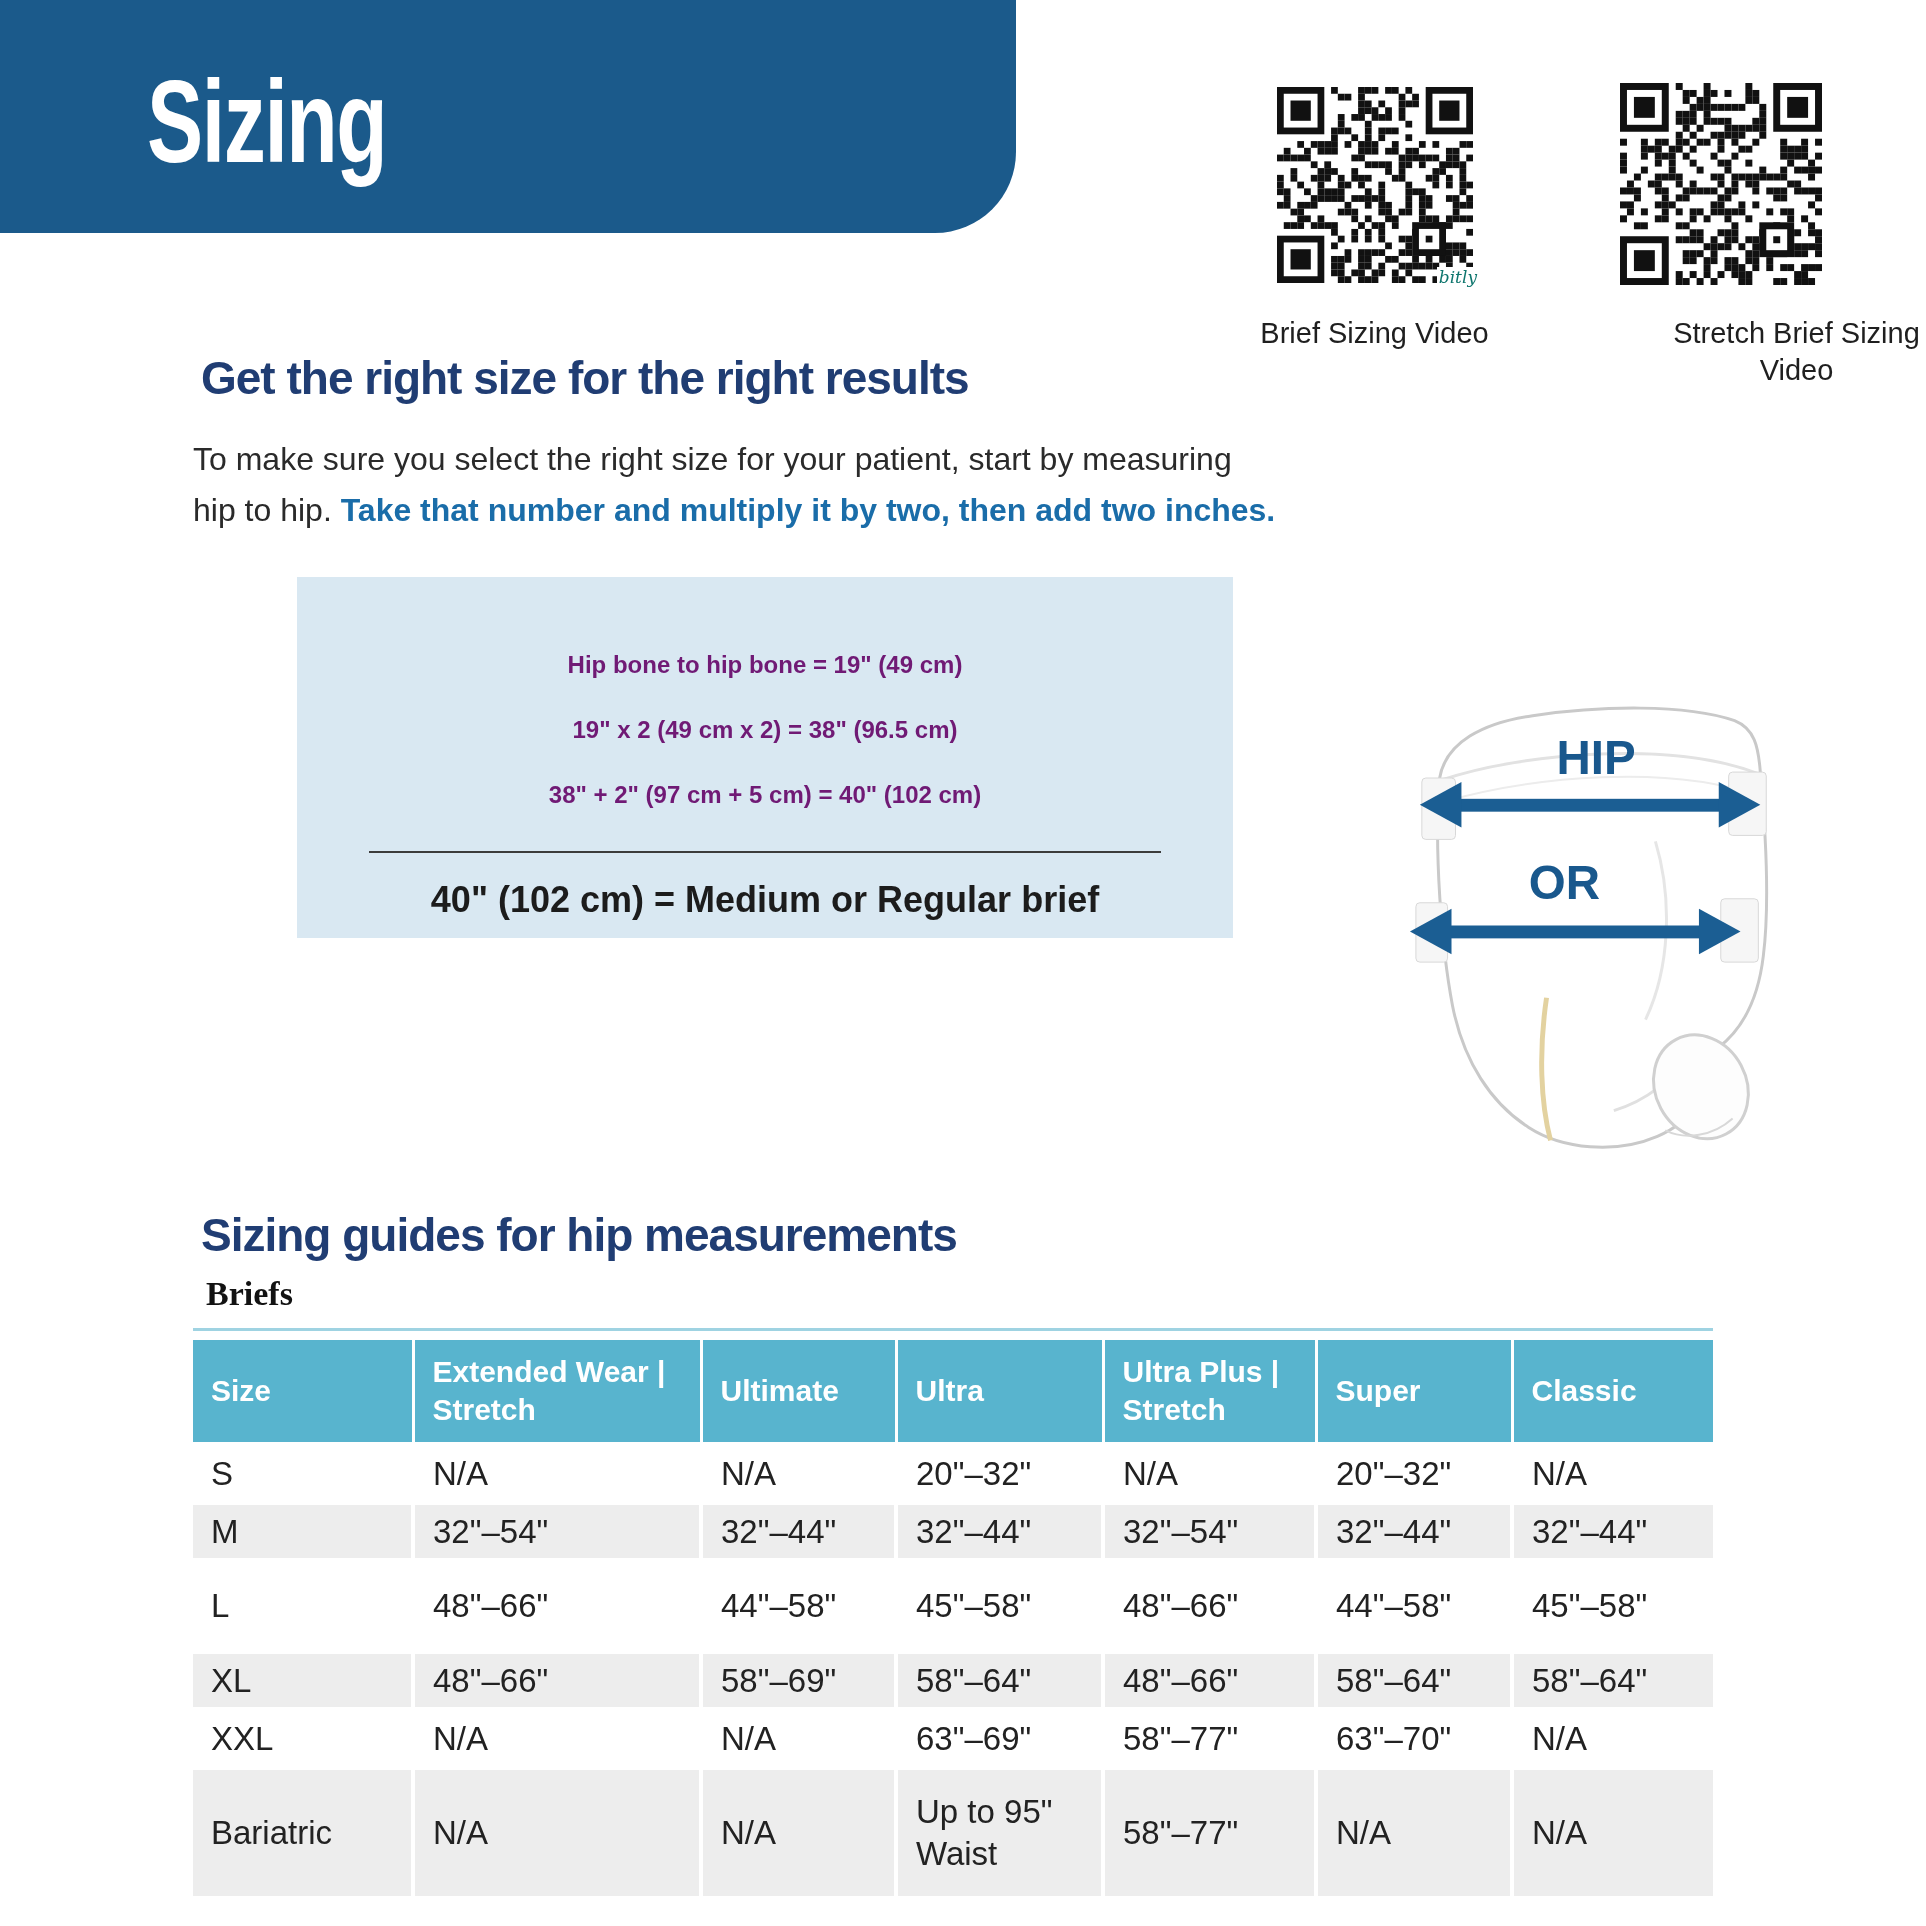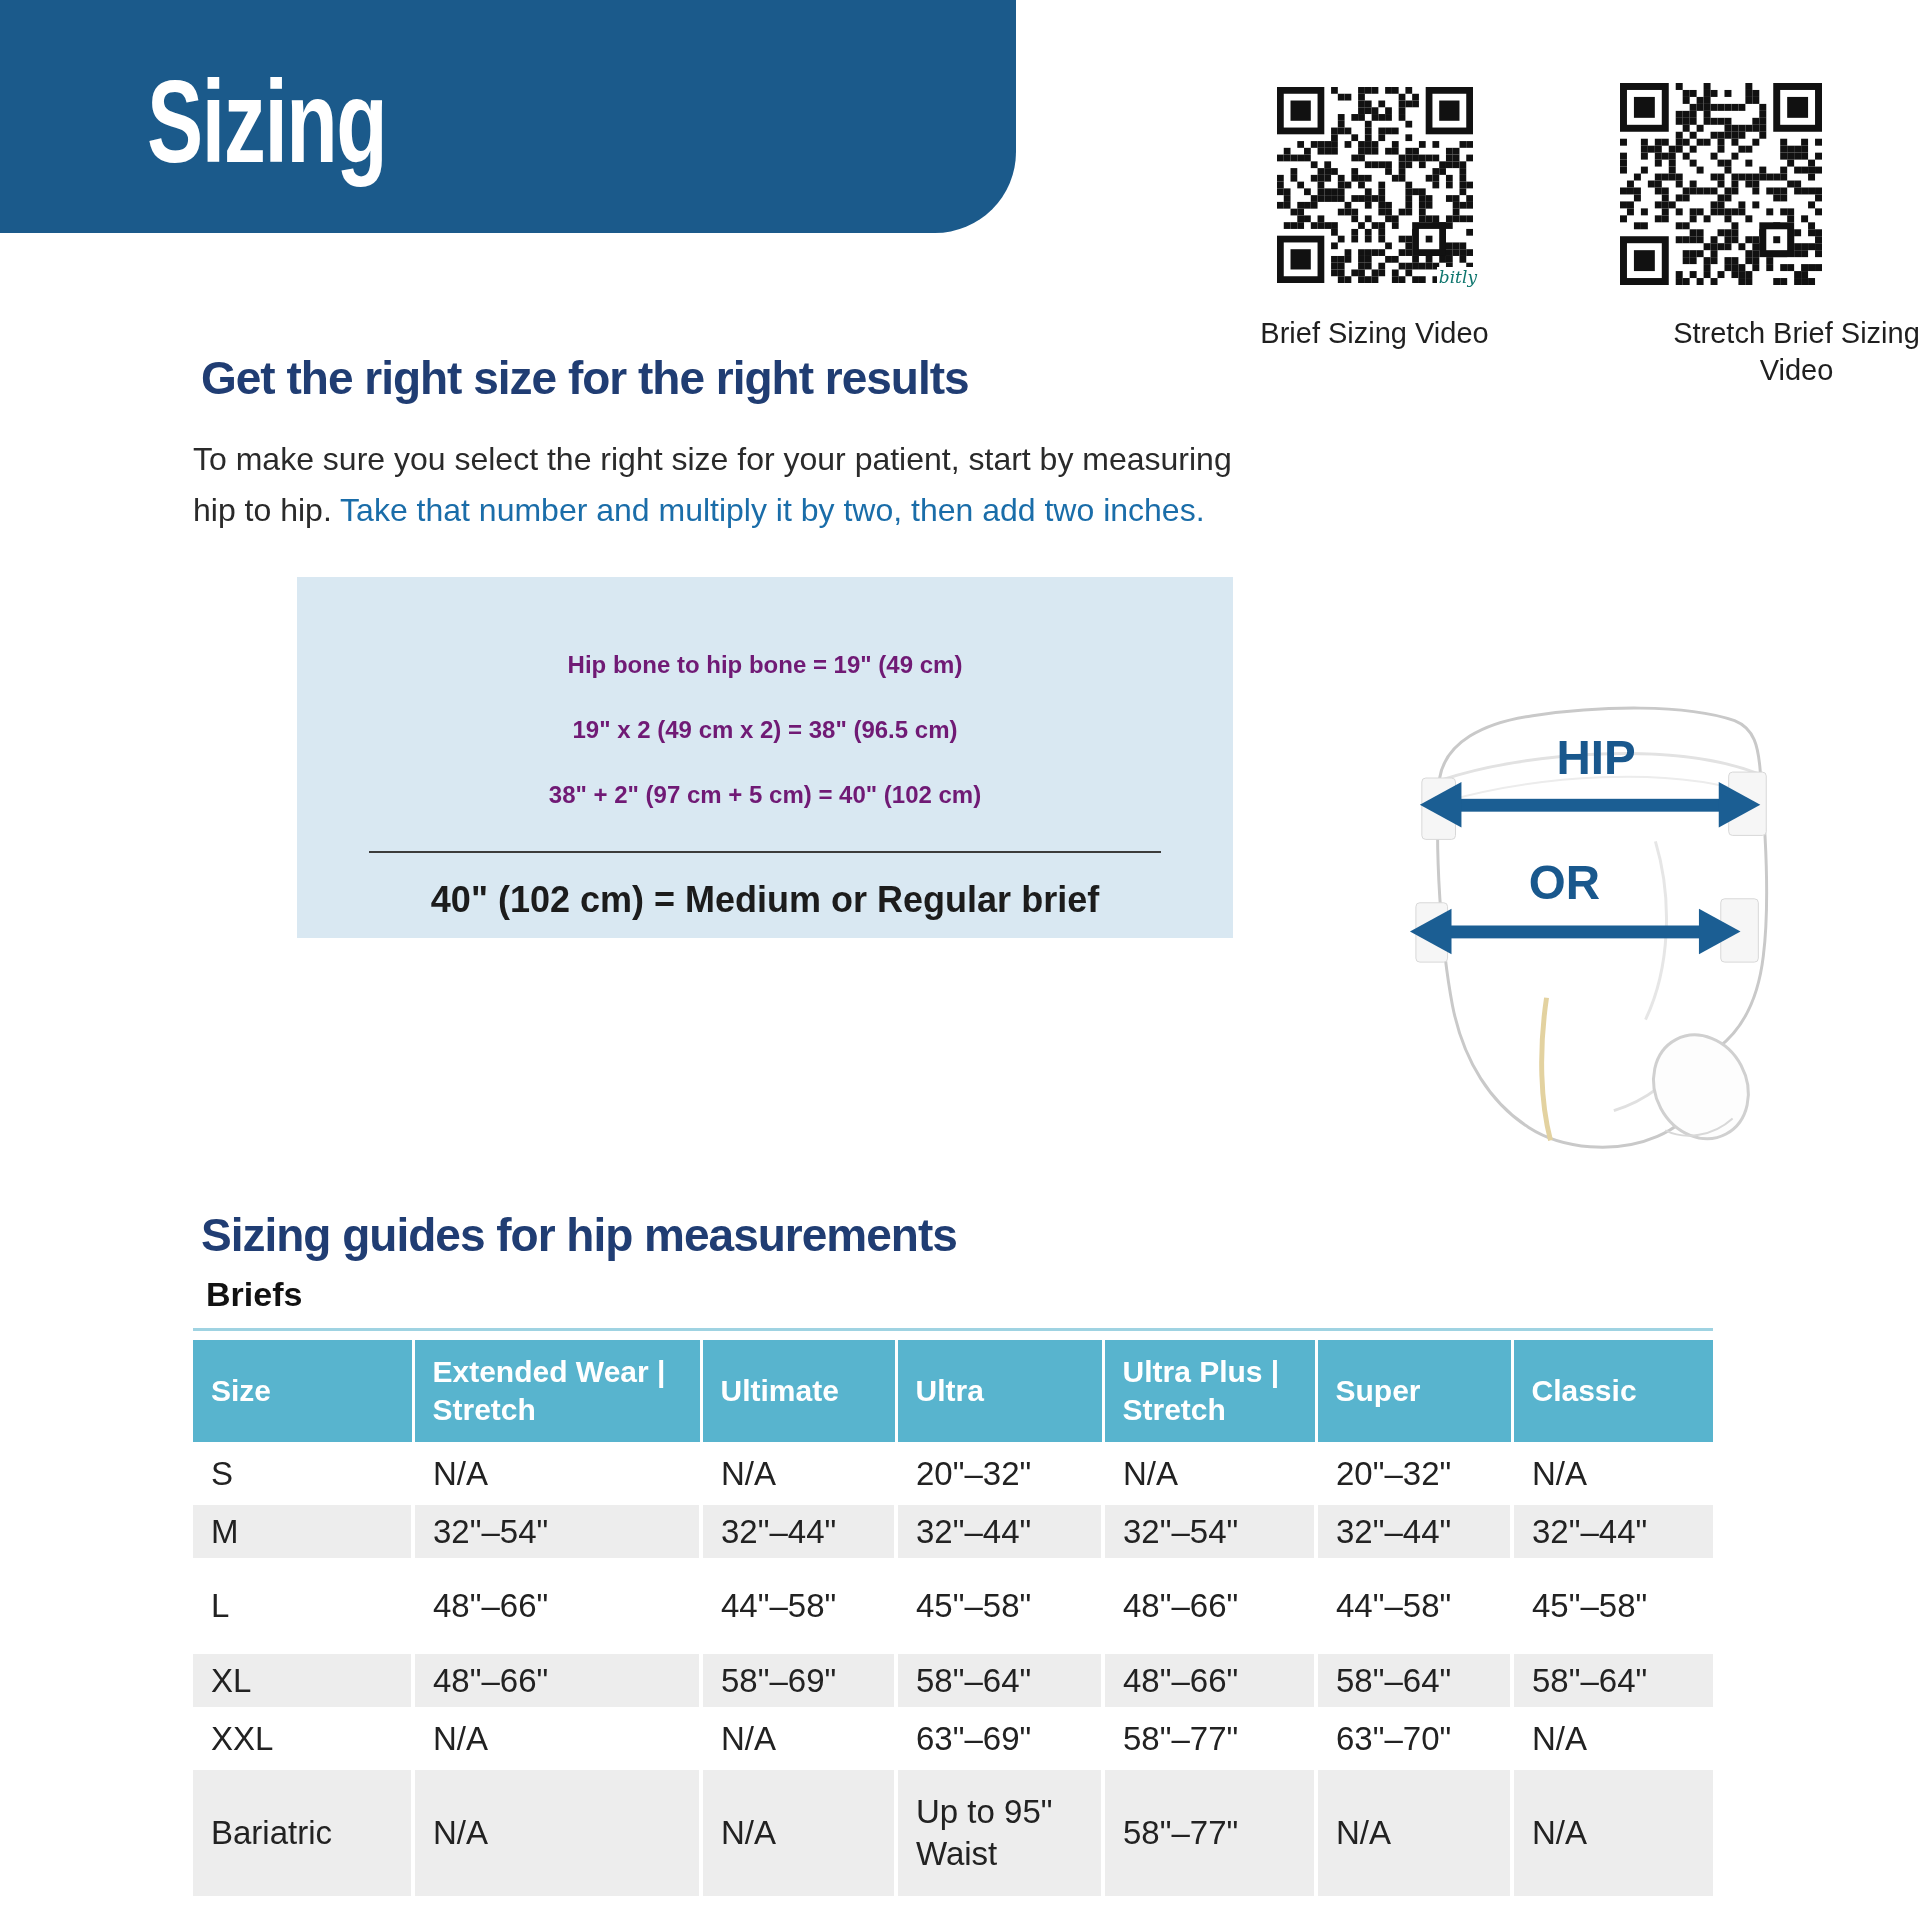--- a/index.html
+++ b/index.html
@@ -19,38 +19,38 @@
   .bitly{position:absolute;right:-6px;bottom:-4px;font-family:"DejaVu Serif",serif;
          font-style:italic;font-size:17px;color:#0f766e;background:#fff;padding:0 2px;}
   .qr-label{position:absolute;width:297px;text-align:center;font-size:29px;
             line-height:37px;color:#1f1f1f;}
 
   
   .h-navy{position:absolute;margin:8px;color:#203d73;font-size:46px;font-weight:bold;
           letter-spacing:-1px;white-space:nowrap;}
   .para{position:absolute;font-size:32px;line-height:51px;color:#2a2a2a;}
   .para .line{display:block;white-space:nowrap;}
-  .hl-bold{color:#1a6da9;font-weight:normal;}
+  .hl-bold{color:#1a6da9;font-weight:bold;}
 
   
   .calc-box{position:absolute;left:297px;top:577px;width:936px;height:361px;
             background:#d9e8f2;}
   .calc-box .lines{margin-top:55px;}
   .calc-line{display:block;text-align:center;font-size:24px;font-weight:bold;
              color:#701a75;line-height:65px;white-space:nowrap;}
   .calc-rule{width:792px;border:none;border-top:2px solid #3c3c3c;margin:24px auto 0 auto;}
   .calc-result{display:block;text-align:center;font-size:36px;color:#1c1c1c;
                margin-top:26px;white-space:nowrap;}
   .calc-result b{font-weight:bold;}
 
   
   .illu{position:absolute;left:1406px;top:683px;width:386px;height:485px;}
 
   
-  .briefs-label{position:absolute;left:206px;top:1275px;font-size:34px;font-weight:bold;color:#121212;}
+  .briefs-label{position:absolute;left:206px;top:1275px;font-size:34px;font-weight:bold;color:#121212;font-family:Liberation Serif, serif;}
   .table-top-rule{position:absolute;left:193px;top:1328px;width:1520px;height:3px;background:#9fd3e2;}
   .size-table{position:absolute;left:193px;top:1337px;width:1520px;border-collapse:collapse;
               table-layout:fixed;}
   .size-table th{background:#58b4ce;color:#ffffff;font-size:30px;font-weight:bold;
                  text-align:left;vertical-align:middle;padding:6px 10px 6px 18px;
                  border-right:3px solid #ffffff;line-height:38px;}
   .size-table th:last-child{border-right:none;}
   .size-table td{font-size:33px;color:#222222;text-align:left;vertical-align:middle;
                  padding:4px 10px 4px 18px;border-right:4px solid #ffffff;line-height:42px;}
   .size-table td:last-child{border-right:none;}

